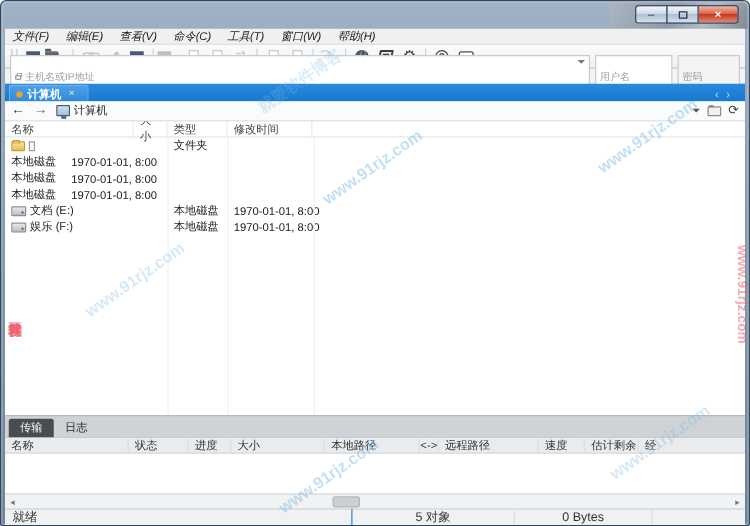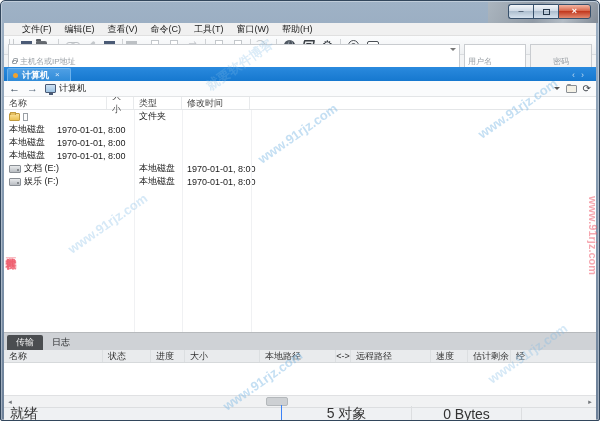--- a/index.html
+++ b/index.html
@@ -25,21 +25,21 @@
   .win-controls { position:absolute; right:8px; top:3px; display:flex; }
   .wc { width:25px; height:15px; border:1px solid #37506b; border-right-width:0; display:flex; align-items:center; justify-content:center;
         background:linear-gradient(#f4f7fa 0%,#cfdae6 45%,#aebfd0 50%,#d6e2ee 100%); color:#23364a; font-size:9px; line-height:1; }
   .wc:first-child { border-radius:3px 0 0 3px; }
   .wc.close { width:33px; border-right-width:1px; border-radius:0 3px 3px 0;
         background:linear-gradient(#f3b6a4 0%,#d8664a 45%,#c23a20 50%,#e28a70 100%); color:#fff; font-weight:bold; }
   .wc .maxbox { width:7px; height:6px; border:1px solid #23364a; background:transparent; }
 
   
   .band { position:absolute; left:3px; right:3px; }
-  .menubar { top:22px; height:13px; background:#f0f0f0; border-bottom:1px solid #e0e0e0; display:flex; align-items:center; padding-left:12px; gap:1px; }
+  .menubar { top:22px; height:13px; background:#f0f0f0; border-bottom:1px solid #e0e0e0; display:flex; align-items:center; padding-left:0; gap:1px;font-style:italic; }
   .menu-item { font-size:9px; color:#222; padding:1px 6px; cursor:default; }
 
   .toolbar { top:35px; height:19px; background:linear-gradient(#fbfcfd,#eef0f2); border-bottom:1px solid #d9dcdf; display:flex; align-items:center; padding-left:2px; }
   .grip { width:5px; height:12px; border-left:1px solid #c7cacd; border-right:1px solid #c7cacd; margin:0 3px; }
   .tbtn { width:19px; height:17px; display:flex; align-items:center; justify-content:center; border-radius:2px; position:relative; }
   .tsep { width:1px; height:13px; background:#cfd2d5; margin:0 3px; }
   .caret { width:0; height:0; border-left:3px solid transparent; border-right:3px solid transparent; border-top:3px solid #555; margin-left:2px; }
   .caret.dis { border-top-color:#b9bdc1; }
   .ico-win { width:11px; height:9px; border:1px solid #4a5a75; border-top-width:3px; background:#fff; position:relative; }
   .ico-win.dis { border-color:#bcc0c4; }
@@ -61,21 +61,21 @@
   .ico-help { width:11px; height:11px; border-radius:50%; border:1px solid #4a4f55; color:#4a4f55; font-size:8px; display:flex; align-items:center; justify-content:center; font-weight:bold; }
   .ico-bubble { width:12px; height:8px; border:1px solid #4a4f55; border-radius:2px; position:relative; background:#fff; }
   .ico-bubble:after { content:""; position:absolute; left:2px; bottom:-3px; border-left:2px solid transparent; border-right:2px solid transparent; border-top:3px solid #4a4f55; }
 
   .connectbar { top:54px; height:12px; background:#f3f4f5; display:flex; align-items:center; padding:0 4px; gap:4px; }
   .field { height:10px; background:#fff; border:1px solid #c9ccd0; display:flex; align-items:center; font-size:8px; color:#9aa0a6; padding:16px 3px; }
   .host-field { flex:1 1 auto; position:relative; }
   .lock { width:5px; height:4px; border:1px solid #9aa0a6; border-radius:1px; position:relative; margin-right:3px; margin-top:2px; }
   .lock:before { content:""; position:absolute; left:0px; top:-3px; width:3px; height:3px; border:1px solid #9aa0a6; border-bottom:none; border-radius:2px 2px 0 0; }
   .host-caret { position:absolute; right:3px; top:3px; width:0; height:0; border-left:3px solid transparent; border-right:3px solid transparent; border-top:3px solid #777; }
-  .user-field { width:62px; } .pass-field { width:62px; background:#f4f4f4;justify-content:center; }
+  .user-field { width:62px; } .pass-field { width:50px; background:#f4f4f4; }
 
   .tabstrip { top:66px; height:14px; background:linear-gradient(#2a8ade,#1678cf); display:flex; align-items:flex-end; }
   .tab-active { margin-left:3px; height:13px; min-width:64px; background:linear-gradient(#4f9fe4,#2f8bd8); border:1px solid #6cb2ec; border-bottom:none; border-radius:2px 2px 0 0; display:flex; align-items:center; padding:0 5px; gap:4px; }
   .tab-dot { width:5px; height:5px; border-radius:50%; background:#f0a22e; }
   .tab-label { color:#fff; font-size:9px; font-weight:bold; }
   .tab-close { color:#d7e9f8; font-size:8px; line-height:1; margin-left:2px; }
   .tab-arrows { position:absolute; right:6px; top:3px; color:#bcd9f2; font-size:9px; letter-spacing:6px; }
 
   .navbar { top:80px; height:16px; background:#fafbfc; border-bottom:1px solid #e3e5e7; display:flex; align-items:center; padding:0 5px; }
   .nav-arrow { font-size:11px; line-height:1; color:#23364a; margin-right:7px; font-weight:bold; }
@@ -116,21 +116,21 @@
   .tcell { height:100%; display:flex; align-items:center; padding:0 5px; border-right:1px solid #dcdfe1; white-space:nowrap; overflow:hidden; }
   .tc0{width:99px}.tc1{width:48px}.tc2{width:34px}.tc3{width:75px}.tc4{width:76px}.tc5{width:15px;padding:0 1px;justify-content:center}.tc6{width:80px}.tc7{width:37px}.tc8{width:43px}.tc9{flex:1;border-right:none}
 
   .transbody { top:362px; height:32px; background:#fff; }
 
   .hscroll { top:394px; height:12px; background:#f1f2f3; border-top:1px solid #e0e1e3; display:flex; align-items:center; }
   .sarrow { width:12px; height:100%; display:flex; align-items:center; justify-content:center; font-size:7px; color:#707478; }
   .strack { flex:1; height:100%; position:relative; }
   .sthumb { position:absolute; left:44%; top:1px; width:22px; height:9px; background:#cdd0d3; border:1px solid #b4b8bb; border-radius:2px; }
 
-  .statusbar { top:406px; height:13px; background:#eff1f3; border-top:1px solid #dcdee0; display:flex; align-items:center; font-size:14px; color:#333; }
+  .statusbar { top:406px; height:13px; background:#eff1f3; border-top:1px solid #dcdee0; display:flex; align-items:center; font-size:10px; color:#333; }
   .st-left { flex:1; padding-left:6px; }
   .st-obj { width:130px; text-align:center; border-left:1px solid #3b82f6; }
   .st-bytes { width:110px; text-align:center; border-left:1px solid #dcdee0; }
   .st-pad { width:75px; border-left:1px solid #dcdee0; height:100%; }
 
   
   .wm { position:absolute; font-size:13px; font-weight:bold; pointer-events:none; white-space:nowrap; z-index:50; }
   .wm.blue { color:rgba(125,185,228,.45); transform:rotate(-35deg); }
   .wm.red  { color:rgba(238,92,110,.55); writing-mode:vertical-rl; font-size:11px; }
 </style>

